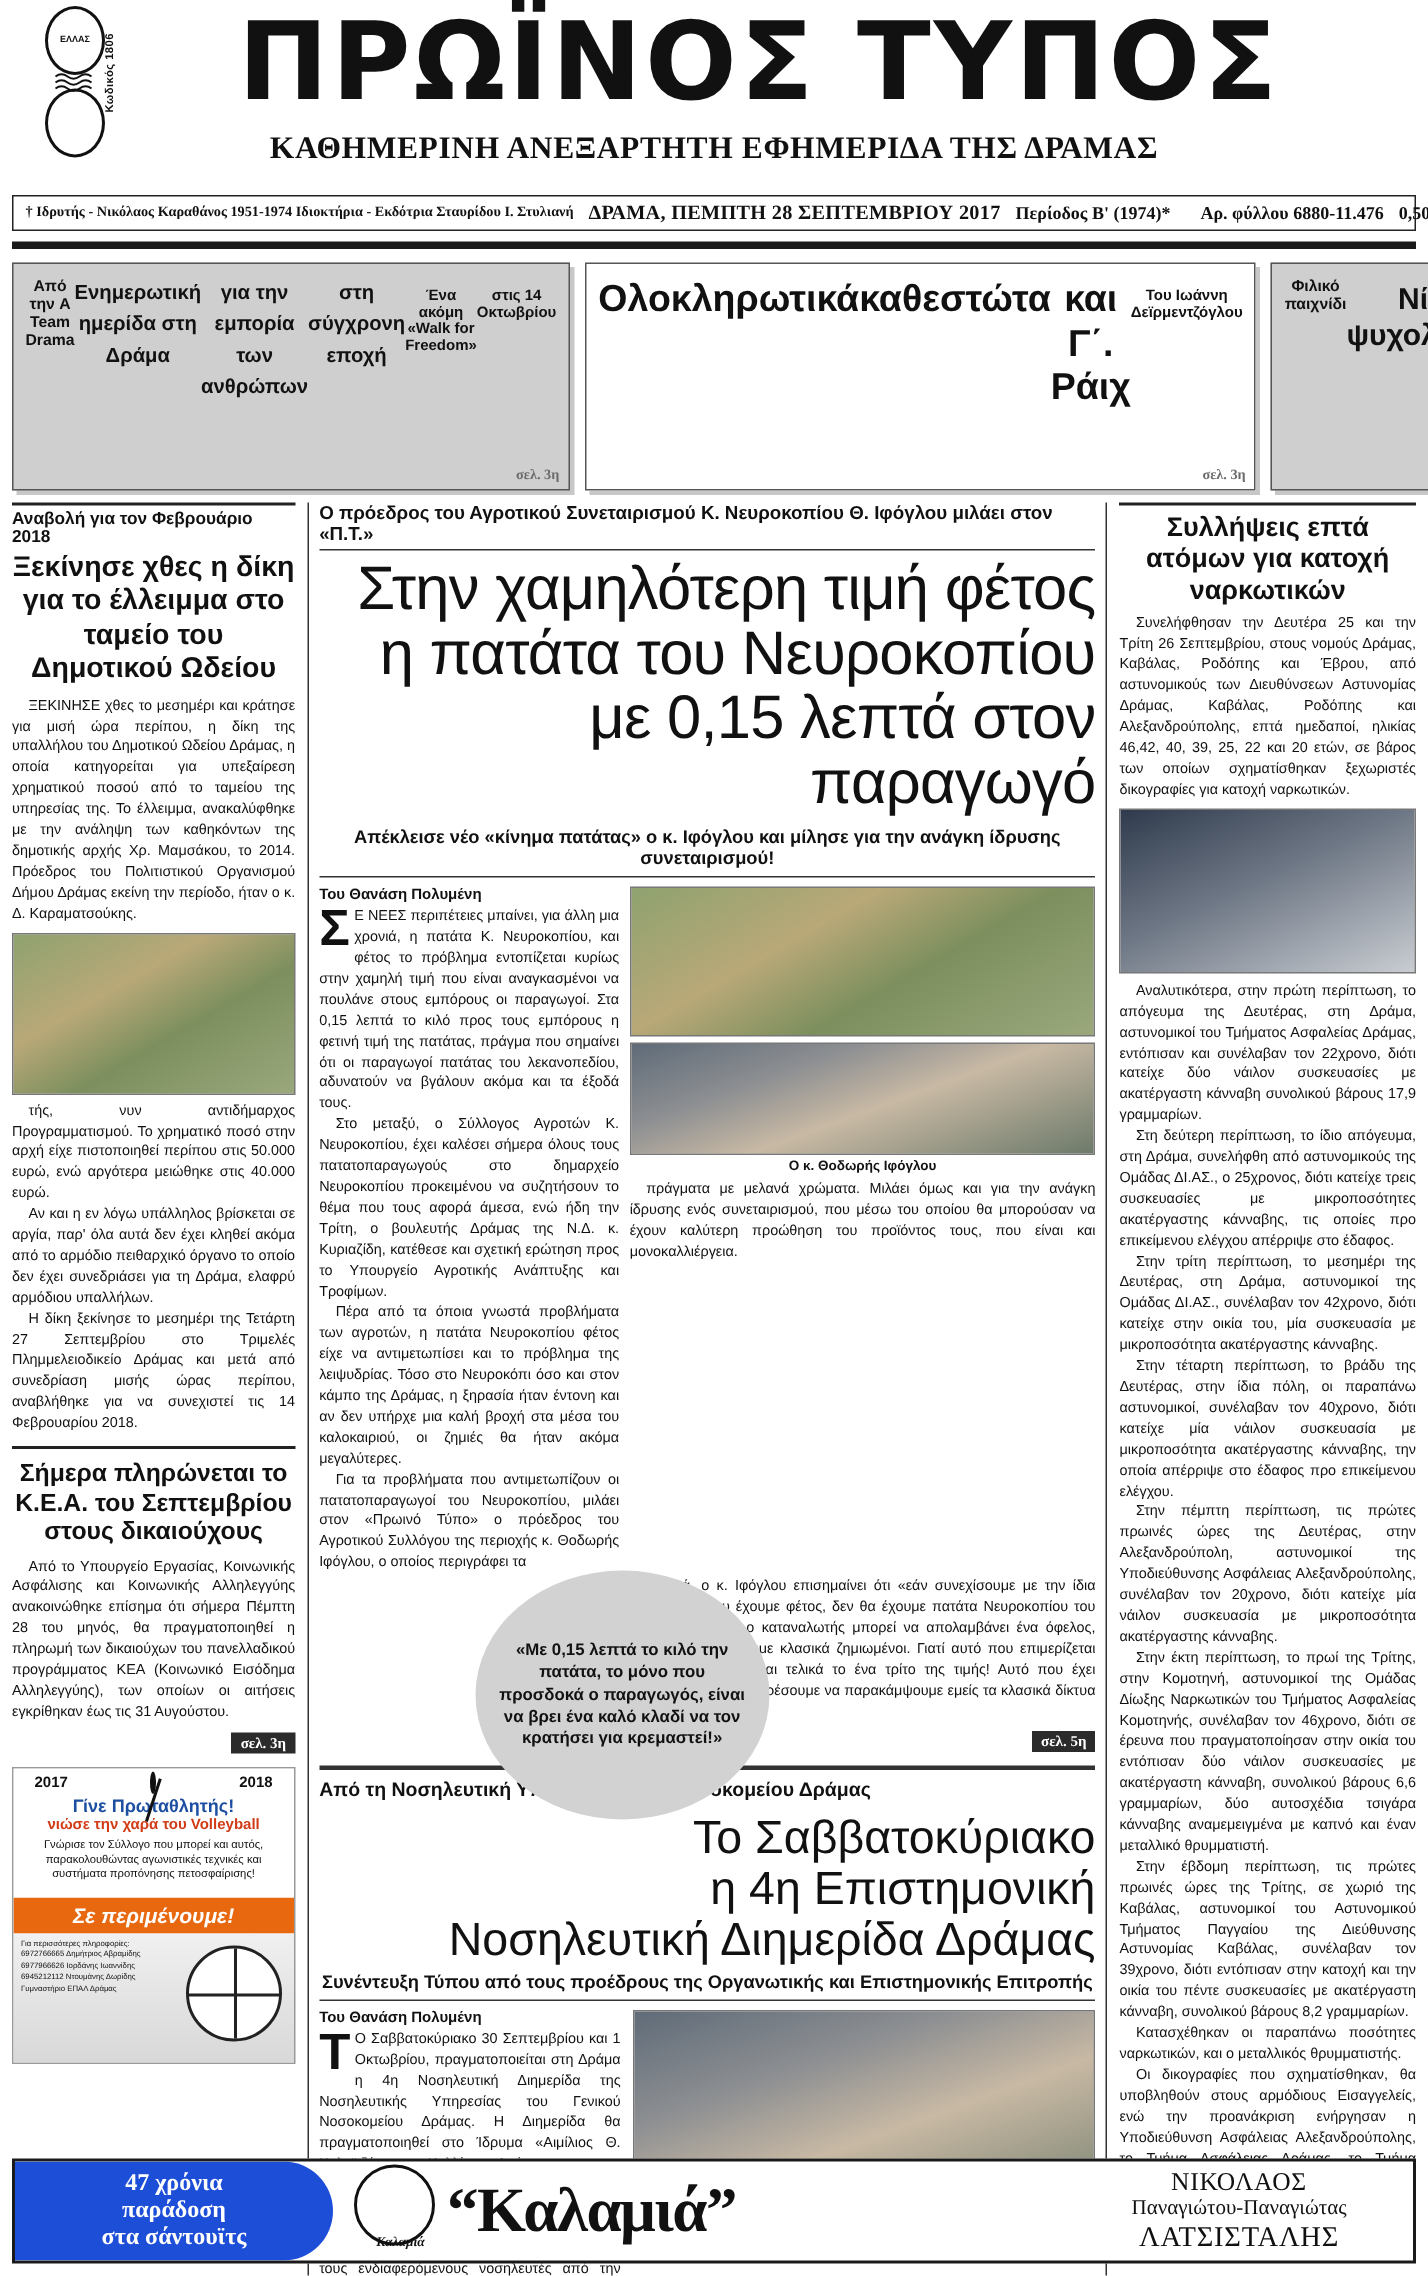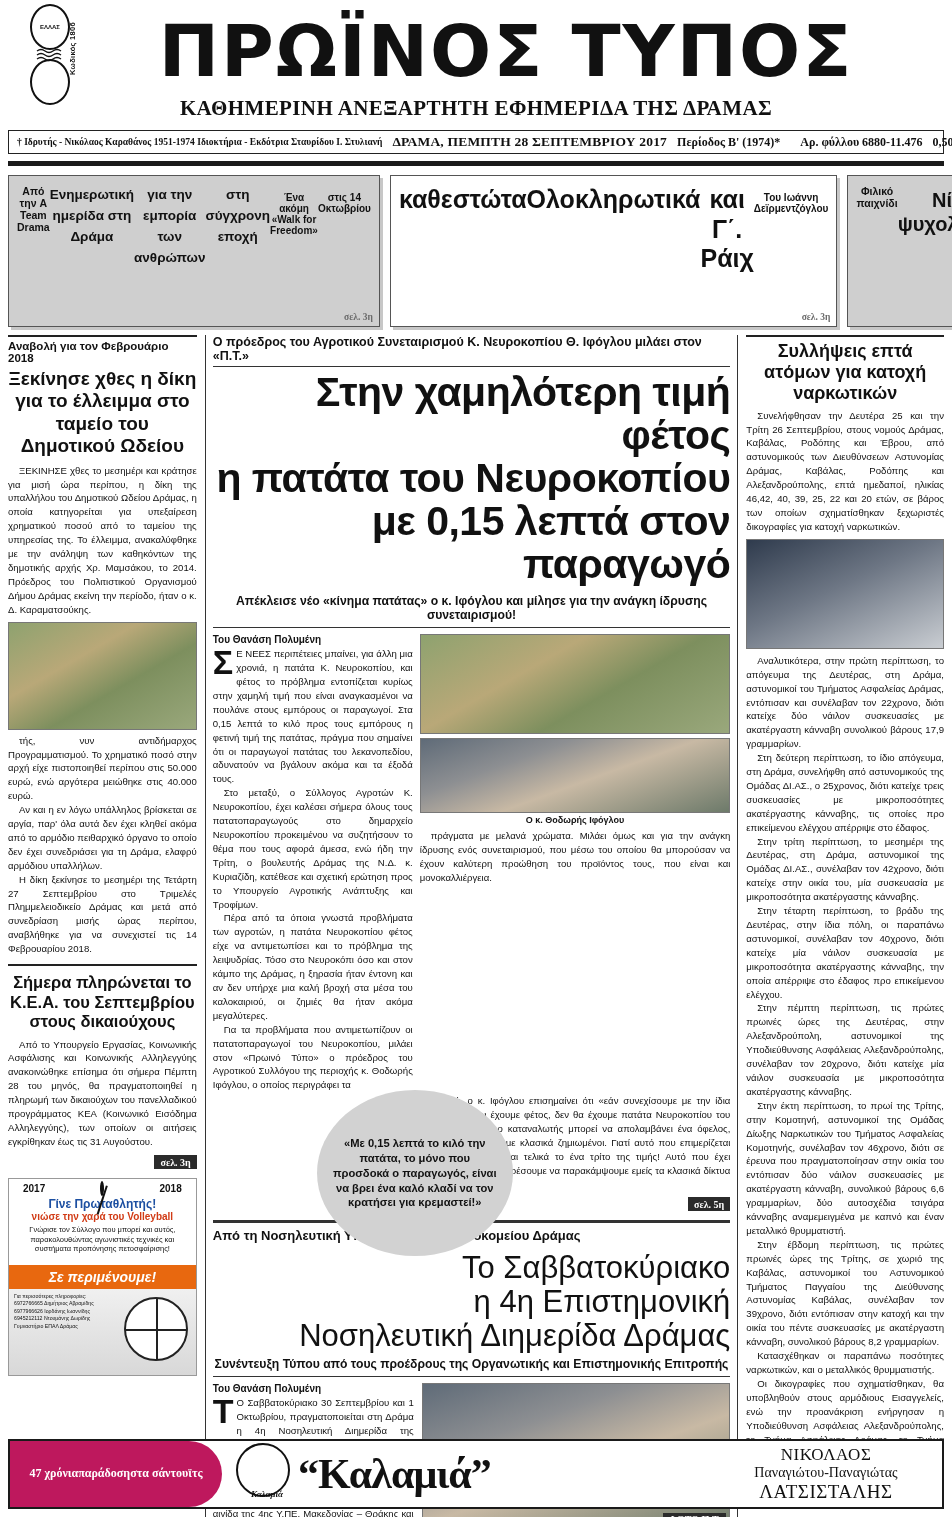--- a/index.html
+++ b/index.html
@@ -29,21 +29,21 @@
     position: absolute; left: 16px; top: 44px; width: 28px; height: 14px;
   }
   .logo-stamp .vcode {
     position: absolute; left: 48px; top: 18px;
     writing-mode: vertical-rl; transform: rotate(180deg);
     font-size: 7.5px; font-weight: bold; letter-spacing: .3px;
   }
   .paper-title {
     text-align: center; font-family: "DejaVu Sans", sans-serif;
     font-weight: bold; font-size: 72px; line-height: 78px;
-    letter-spacing: 2px; margin-left: 60px; padding-top: 12px;
+    letter-spacing: 2px; margin-left: 60px; padding-top: 2px;
   }
   .paper-sub {
     text-align: center; font-family: "Liberation Serif", serif;
     font-weight: bold; font-size: 21px; letter-spacing: .4px;
     margin-top: 6px;
   }
   .infobar {
     border: 1.5px solid #222; height: 24px; margin-top: 8px;
     display: flex; align-items: center; gap: 10px;
     padding: 0 8px; white-space: nowrap;
@@ -103,21 +103,21 @@
     text-justify: inter-word; hyphens: auto;
   }
   .body-txt p { text-indent: 11px; margin-bottom: 0; }
 
   
   .mid-kicker {
     font-size: 12.5px; font-weight: bold; border-bottom: 1.5px solid #333;
     padding-bottom: 3px; margin-bottom: 4px;
   }
   h1.mainhead {
-    font-size: 41px; font-weight: bold; line-height: 1.05;
+    font-size: 41px; font-weight: normal; line-height: 1.05;
     text-align: right; letter-spacing: -.5px; margin: 0 0 8px;
   }
   .mid-sub {
     font-size: 12.2px; font-weight: bold; text-align: center;
     border-bottom: 1.5px solid #333; padding-bottom: 5px; margin-bottom: 6px;
   }
   .byline { font-size: 10px; font-weight: bold; margin-bottom: 2px; }
 
   .mid-flow { position: relative; }
   .photo {
@@ -177,23 +177,23 @@
   .ad-bottom .vb:after{content:"";position:absolute;left:30px;top:0;width:2px;height:60px;background:#222;}
   .ad-info { position:absolute; left:5px; top:4px; font-size:5.2px; line-height:1.45; text-align:left; }
 
   
   .footer-ad {
     position: absolute; left: 8px; right: 8px; bottom: 8px;
     height: 70px; border: 2px solid #1a1a1a; display: flex; align-items: stretch;
     background: #fff; overflow: hidden;
   }
   .fa-left {
-    width: 212px; background: #be185d; color: #fff;
-    display: flex; flex-direction: row; align-items: center; justify-content: center;
-    font-family: "Liberation Serif", serif; font-weight: bold; font-size: 12px; line-height: 1.12;
+    width: 212px; background: #1d4ed8; color: #fff;
+    display: flex; flex-direction: column; align-items: center; justify-content: center;
+    font-family: "Liberation Serif", serif; font-weight: bold; font-size: 16px; line-height: 1.12;
     border-radius: 0 40px 40px 0;
   }
   .fa-mid { flex: 1; display: flex; align-items: center; padding-left: 14px; }
   .fa-chef { width: 62px; height: 62px; position: relative; }
   .fa-chef .head { width: 54px; height: 54px; border-radius: 50%; border: 2px solid #111; background:#fff; }
   .fa-chef .sig { font-family:"Liberation Serif",serif; font-style: italic; font-weight: bold; font-size: 9px; text-align:center; margin-top:-8px;}
   .fa-name { font-family: "Liberation Serif", serif; font-weight: bold; font-size: 42px; letter-spacing: -1px; }
   .fa-right {
     width: 232px; text-align: center; font-family: "Liberation Serif", serif;
     display: flex; flex-direction: column; justify-content: center;
@@ -241,22 +241,22 @@
       <div class="kicker">Από την A Team Drama</div>
       <div class="t-line">Ενημερωτική ημερίδα στη Δράμα</div>
       <div class="t-line">για την εμπορία των ανθρώπων</div>
       <div class="t-line">στη σύγχρονη εποχή</div>
       <div class="foot">Ένα ακόμη «Walk for Freedom»</div>
       <div class="foot">στις 14 Οκτωβρίου</div>
       <div class="pagetag">σελ. 3η</div>
     </div>
 
     <div class="teaser">
+      <div class="big">Ολοκληρωτικά</div>
       <div class="big">καθεστώτα</div>
-      <div class="big">Ολοκληρωτικά</div>
       <div class="big">και Γ΄. Ράιχ</div>
       <div class="foot">Του Ιωάννη Δεϊρμεντζόγλου</div>
       <div class="pagetag">σελ. 3η</div>
     </div>
 
     <div class="teaser shade">
       <div class="kicker">Φιλικό παιχνίδι</div>
       <div class="big" style="font-size:20px;margin-top:4px">Νίκη ψυχολογίας</div>
       <div class="big" style="font-size:20px;margin-top:8px">για τους Μαυραετούς</div>
       <div class="foot" style="font-size:12px;margin-top:10px">Βέροια – Δόξα Δράμας 1-2</div>

